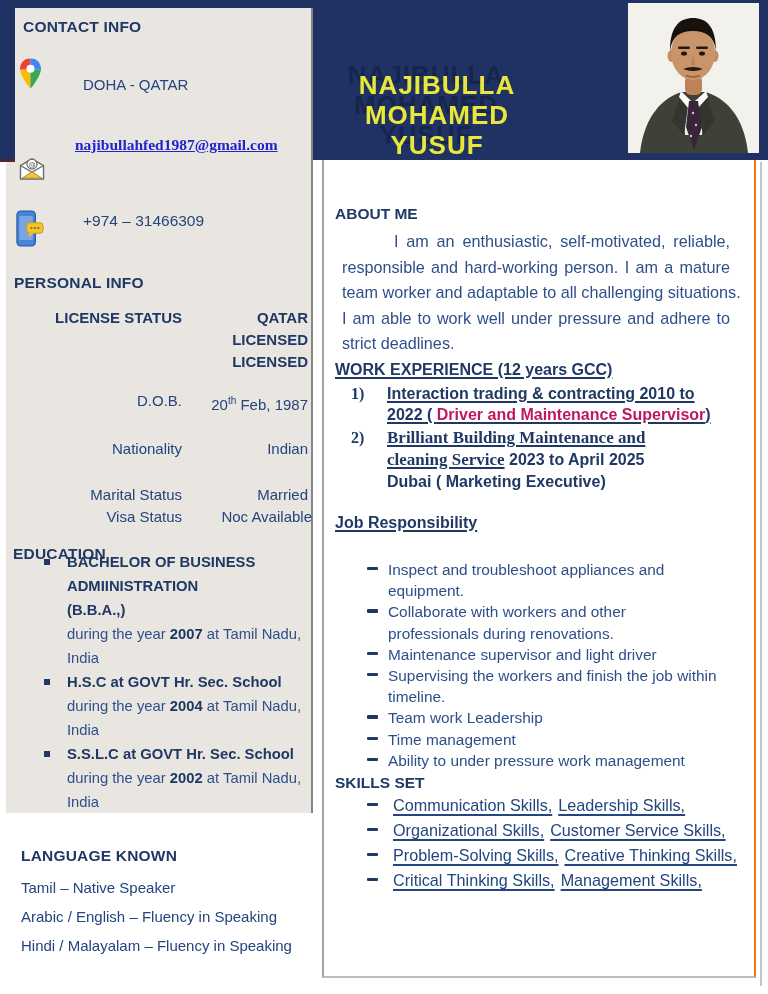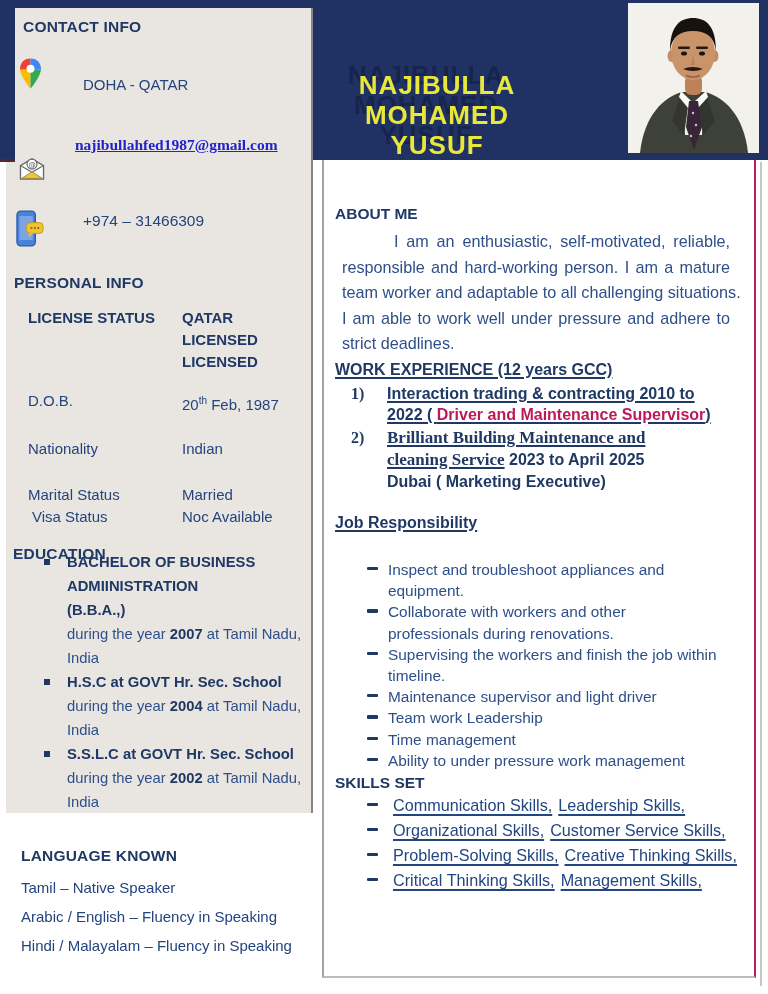--- a/index.html
+++ b/index.html
@@ -27,21 +27,21 @@
   .s-title{font-weight:bold;color:#1f3864;font-size:15.5px;letter-spacing:.2px;}
   .contact-title{left:17px;top:10px;}
   .pin-icon{left:14px;top:50px;}
   .loc{left:77px;top:68px;font-size:15px;}
   .email-link{left:69px;top:128px;font-family:"Liberation Serif",serif;font-weight:bold;
               font-size:15.5px;color:#2323cc;text-decoration:underline;cursor:pointer;}
   .mail-icon{left:12px;top:148px;}
   .phone-icon{left:10px;top:202px;}
   .phone-text{left:77px;top:204px;font-size:15.5px;}
   .personal-title{left:8px;top:266px;}
-  .prow{display:flex;font-size:15px;line-height:22px;width:280px;}
+  .prow{display:flex;font-size:15px;line-height:22px;width:280px;text-align:right;}
   .plabel{width:154px;flex:0 0 154px;}
   .pvalue{flex:1;}
   .row-license{left:22px;top:299px;font-weight:bold;color:#1f3864;}
   .row-dob{left:22px;top:382px;}
   .row-nat{left:22px;top:430px;}
   .row-marital{left:22px;top:476px;}
   .row-visa{left:26px;top:498px;}
   .row-visa .plabel{flex:0 0 150px;width:150px;}
   sup{font-size:10px;}
   .edu-title{left:7px;top:537px;}
@@ -49,21 +49,21 @@
   .edu-item{position:relative;padding:0 4px 0 61px;font-size:14.8px;line-height:24px;color:#2e4f8a;}
   .sq{position:absolute;left:38px;top:9px;width:6px;height:6px;background:#1f3864;}
   .edu-bold{font-weight:bold;color:#1f3864;}
   .edu-detail b{color:#1f3864;}
   .lang-title{left:15px;top:839px;}
   .lang{font-size:15px;}
   .lang-0{left:15px;top:871px;} .lang-1{left:15px;top:900px;} .lang-2{left:15px;top:929px;}
 
   
   .main{position:absolute;left:322px;top:160px;width:434px;height:818px;background:#fff;
-        border-left:2px solid #a3a3a3;border-right:2px solid #be185d;border-bottom:2px solid #bcbcbc;
+        border-left:2px solid #a3a3a3;border-right:2px solid #f97316;border-bottom:2px solid #bcbcbc;
         box-sizing:border-box;padding:44px 0 0 11px;z-index:1;color:#2e4f8a;}
   .m-h{font-weight:bold;color:#1f3864;font-size:15.5px;line-height:20px;}
   .u{text-decoration:underline;text-decoration-thickness:1.5px;text-underline-offset:2px;}
   .about-body{margin:5px 24px 0 7px;font-size:16.2px;line-height:25.6px;color:#2e4f8a;}
   .jline{text-align:justify;text-align-last:justify;white-space:nowrap;}
   .jline.first{text-indent:52px;}
   .jline.last{text-align-last:left;}
   .we-title{margin-top:2px;font-size:16px;line-height:21px;color:#1f3864;font-weight:bold;}
   .num-item{position:relative;padding-left:52px;color:#1f3864;font-weight:bold;
             font-size:16px;line-height:21.5px;margin-top:3px;}
@@ -266,26 +266,26 @@
           <div>Inspect and troubleshoot appliances and</div>
           <div>equipment.</div>
         </li>
       <li>
           <span class="dash"></span>
           <div>Collaborate with workers and other</div>
           <div>professionals during renovations.</div>
         </li>
       <li>
           <span class="dash"></span>
+          <div>Maintenance supervisor and light driver</div>
+        </li>
+      <li>
+          <span class="dash"></span>
           <div>Supervising the workers and finish the job within</div>
           <div>timeline.</div>
-        </li>
-      <li>
-          <span class="dash"></span>
-          <div>Maintenance supervisor and light driver</div>
         </li>
       <li>
           <span class="dash"></span>
           <div>Team work Leadership</div>
         </li>
       <li>
           <span class="dash"></span>
           <div>Time management</div>
         </li>
       <li>

